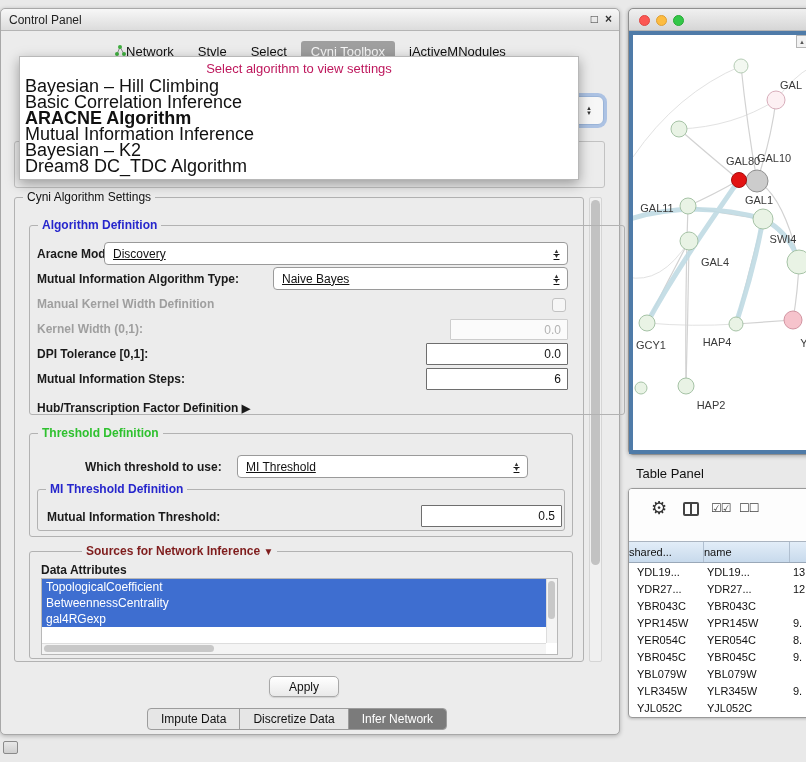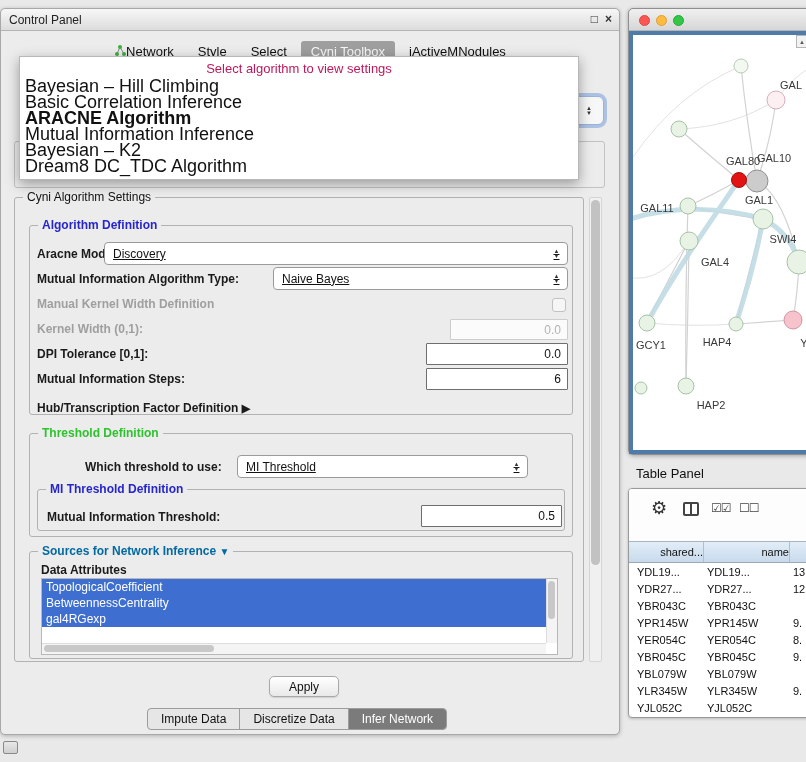--- a/index.html
+++ b/index.html
@@ -38,21 +38,21 @@
   .algo-prompt { text-align:center; color:#be185d; font-size:13px; height:18px; line-height:17px; }
   .algo-item { font-size:18px; padding:0 5px; height:16px; line-height:16px; white-space:nowrap; }
   .algo-item.selected { font-weight:bold; }
 
   
   .group { border:1px solid #b2b2b2; border-radius:3px; }
   .gtitle { position:absolute; top:-8px; left:8px; background:#ececec; padding:0 4px;
     font-size:12px; white-space:nowrap; }
   .gtitle.blue { color:#2626cc; font-weight:bold; }
   .gtitle.green { color:#2fc12f; font-weight:bold; }
-  .gtitle.boldblack { font-weight:bold; color:#0369a1; }
+  .gtitle.boldblack { font-weight:bold; color:#7f1d1d;margin-left:44px; }
 
   .lbl { position:absolute; font-weight:bold; font-size:12px; white-space:nowrap; color:#1a1a1a; }
   .lbl.dim { color:#9f9f9f; }
 
   .combo { position:absolute; background:#fff; border:1px solid #9a9a9a; border-radius:4px;
     display:flex; align-items:center; font-size:12px;text-decoration:underline; }
   .combo .cval { padding-left:8px; flex:1; white-space:nowrap; overflow:hidden; }
   .carrows { width:15px; display:flex; flex-direction:column; align-items:center;
     justify-content:center; margin-right:3px; }
   .carrows i { font-style:normal; font-size:6px; line-height:5px; color:#333; }
@@ -119,21 +119,21 @@
   .tb-toolbar { position:absolute; left:0; top:0; right:0; height:52px; background:#fdfdfd; }
   .gear-ic { position:absolute; left:22px; top:8px; font-size:18px; color:#333; }
   .cols-ic { position:absolute; left:54px; top:13px; width:16px; height:14px;
     border:2px solid #444; border-radius:2px; }
   .cols-ic:before { content:""; position:absolute; left:5px; top:0; bottom:0; width:2px; background:#444; }
   .checks-ic { position:absolute; left:82px; top:12px; font-size:12px; letter-spacing:-1px; color:#444; }
   .squares-ic { position:absolute; left:110px; top:12px; font-size:12px; letter-spacing:-1px; color:#444; }
   .tb-header { position:absolute; left:0; top:52px; right:0; height:22px; display:flex;
     background:linear-gradient(#e2edf8,#c8daec); border-top:1px solid #aab4c0;
     border-bottom:1px solid #9aa8b8; font-size:11px; align-items:center; }
-  .th { border-right:1px solid #b0bfd0; text-align:right; height:100%; line-height:20px;
+  .th { border-right:1px solid #b0bfd0; text-align:left; height:100%; line-height:20px;
     overflow:hidden; white-space:nowrap; }
   .th.c0 { width:75px; } .th.c1 { width:86px; } .th.c2 { flex:1; }
   .tb-body { position:absolute; left:0; top:74px; right:0; bottom:0; overflow:hidden; }
   .tr { display:flex; height:17px; font-size:11px; align-items:center; }
   .td { overflow:hidden; white-space:nowrap; }
   .td.c0 { width:75px; padding-left:8px; } .td.c1 { width:86px; padding-left:3px; }
   .td.c2 { flex:1; padding-left:3px; }
 
   .mini-icon { left:3px; top:741px; width:15px; height:13px; border:1px solid #8a8a8a;
     border-radius:2px; background:linear-gradient(#e8e8e8,#cfcfcf); }
@@ -197,21 +197,21 @@
   </div>
 
   <div class="group abs" style="left:13px;top:188px;width:570px;height:465px">
     <span class="gtitle">Cyni Algorithm Settings</span>
   </div>
 
   <div class="settings-scrollbar abs">
     <div class="thumb"></div>
   </div>
 
-  <div class="group abs" style="left:28px;top:216px;width:544px;height:190px">
+  <div class="group abs" style="left:28px;top:216px;width:596px;height:190px">
     <span class="gtitle blue">Algorithm Definition</span>
   </div>
 
   <span class="lbl" style="left:36px;top:238px">Aracne Mode:</span>
   <div class="combo" style="left:103px;top:233px;width:464px;height:23px">
     <span class="cval">Discovery</span>
     <span class="carrows">
         <i>▲</i>
         <i>▼</i>
       </span>

